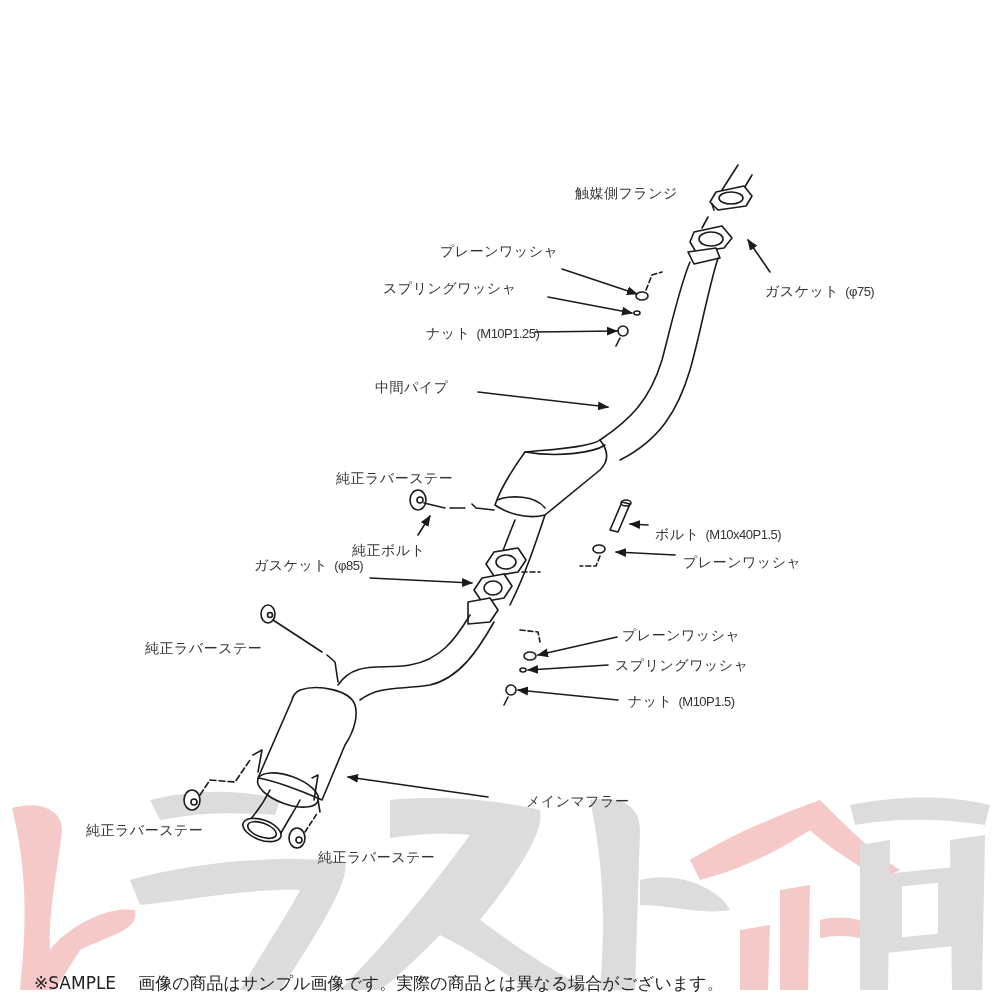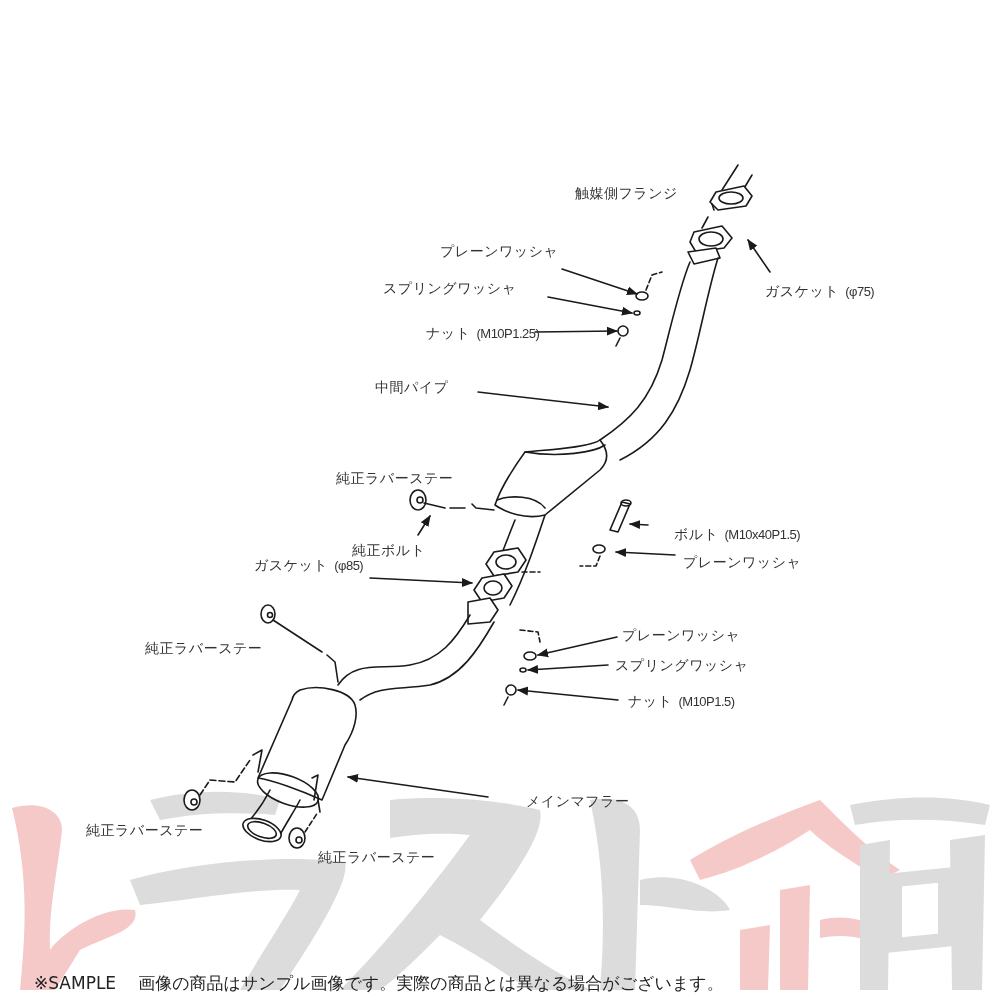--- a/index.html
+++ b/index.html
@@ -178,21 +178,21 @@
 
   <div class="lbl" style="left:398px; top:325px;margin-left:28px;">
     <span>ナット</span><span class="spec">(M10P1.25)</span>
   </div>
 
   <div class="lbl" style="left:375px; top:380px;font-family:Liberation Mono, monospace;">中間パイプ</div>
 
   <div class="lbl" style="left:336px; top:470px;">純正ラバーステー</div>
   <div class="lbl" style="left:352px; top:542px;text-align:right;">純正ボルト</div>
 
-  <div class="lbl" style="left:674px; top:526px;">
+  <div class="lbl" style="left:655px; top:526px;">
     <span>ボルト</span><span class="spec">(M10x40P1.5)</span>
   </div>
   <div class="lbl" style="left:683px; top:554px;">プレーンワッシャ</div>
 
   <div class="lbl" style="left:254px; top:557px;">
     <span>ガスケット</span><span class="spec">(φ85)</span>
   </div>
 
   <div class="lbl" style="left:145px; top:640px;">純正ラバーステー</div>
 

